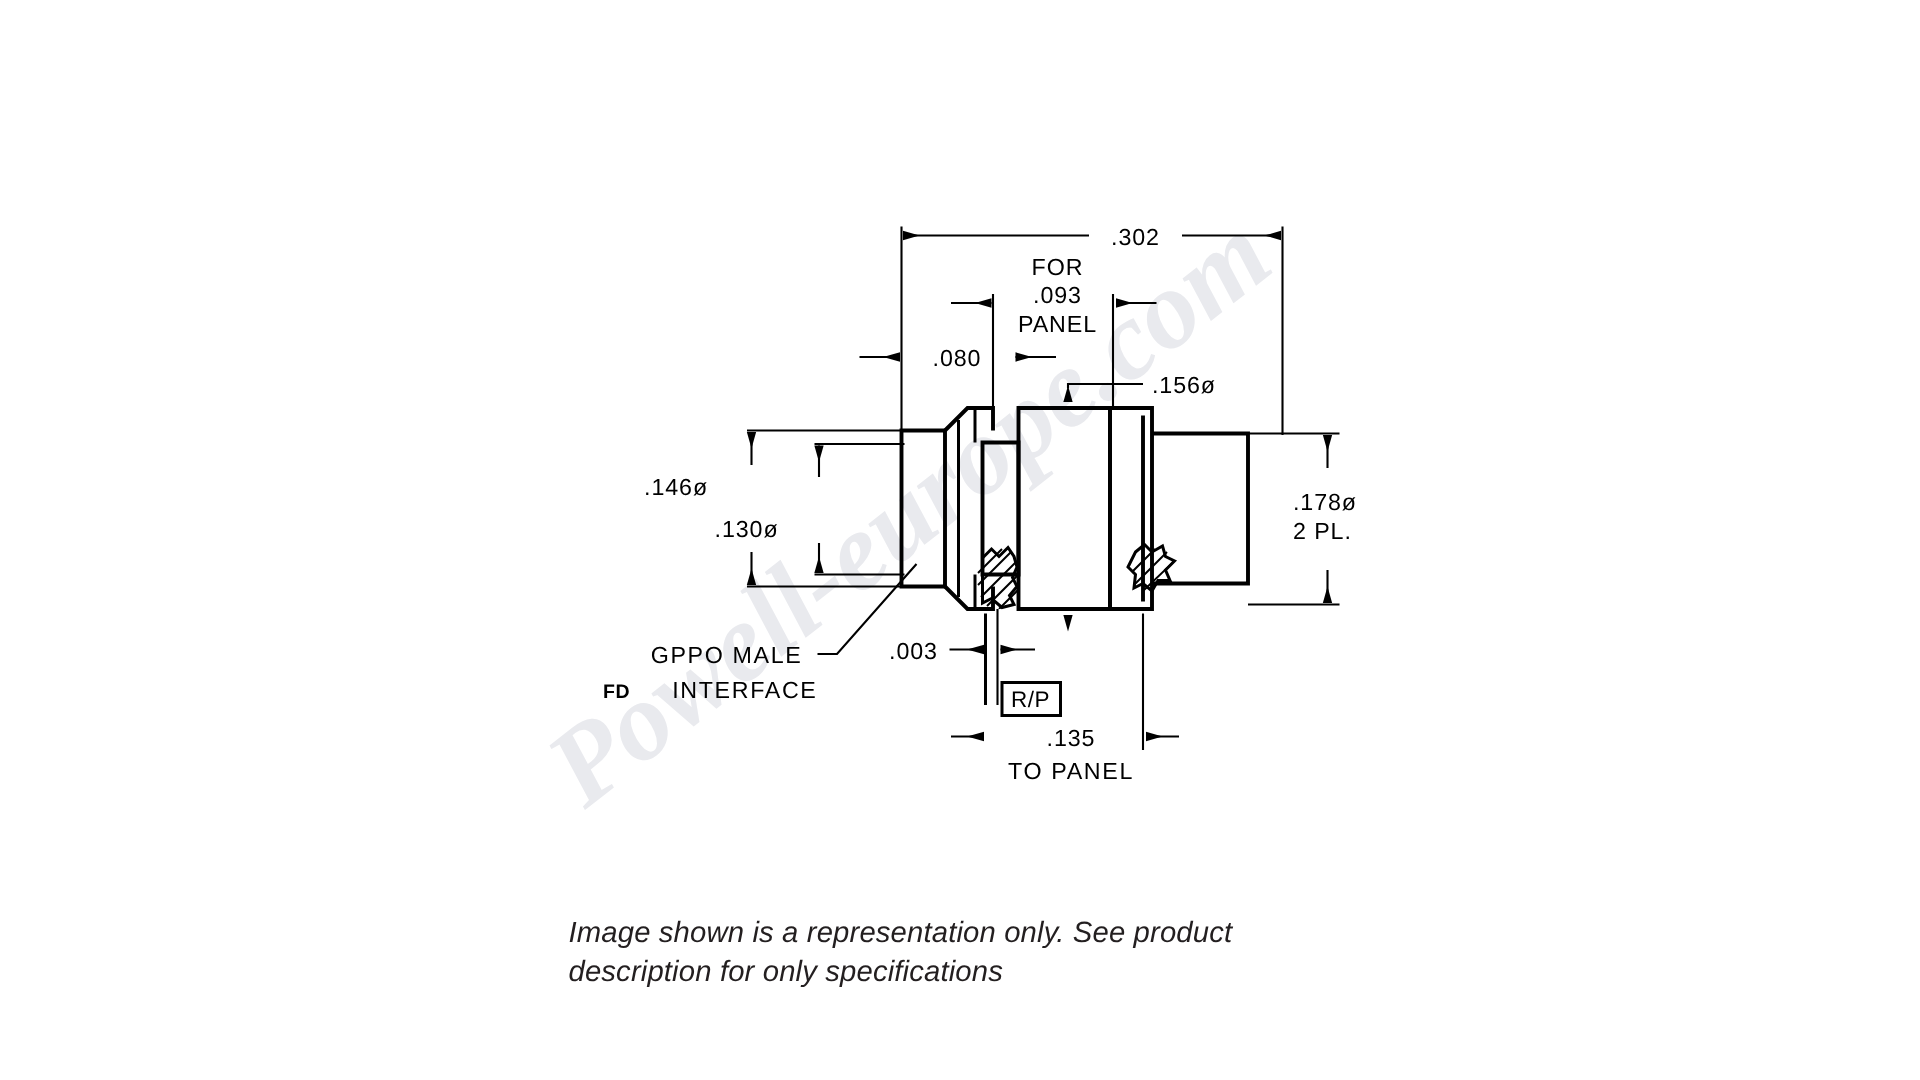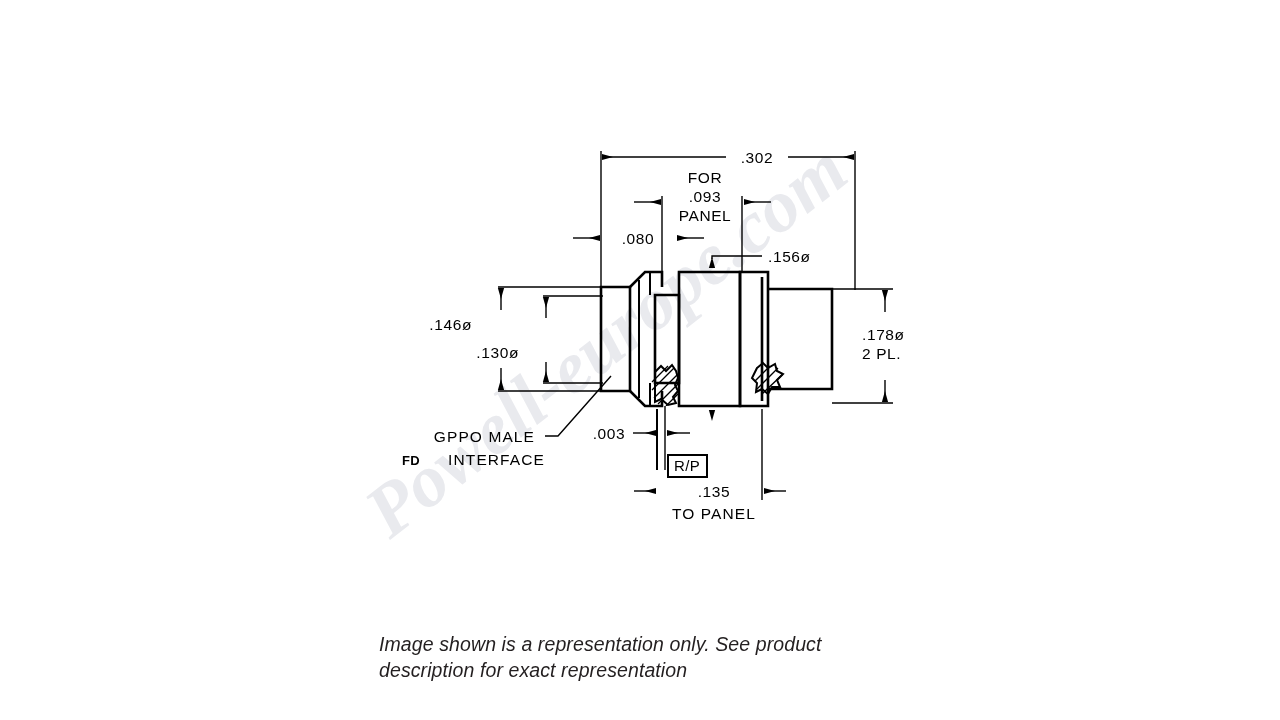--- a/index.html
+++ b/index.html
@@ -25,21 +25,21 @@
     position: absolute;
     left: 0;
     top: 0;
     width: 1280px;
     height: 720px;
     display: block;
   }
   .caption {
     position: absolute;
     left: 379px;
-    top: 631px;
+    top: 609px;
     width: 560px;
     font-family: "Liberation Sans", sans-serif;
     font-style: italic;
     font-size: 19.5px;
     line-height: 26px;
     color: #231f20;
     letter-spacing: 0.1px;
   }
   .caption-line { display: block; }
   text.dim {
@@ -229,16 +229,16 @@
       <path class="ln thin" d="M 545 436 L 558 436 L 611 376"></path>
       <text class="note" x="535" y="442" text-anchor="end">GPPO  MALE</text>
       <text class="note" x="545" y="465" text-anchor="end">INTERFACE</text>
       <text class="fd" x="402" y="465">FD</text>
     </g>
 
   </svg>
 
   <div class="caption">
     <span class="caption-line">Image shown is a representation only. See product</span>
-    <span class="caption-line">description for exact representation</span>
+    <span class="caption-line">description for only specifications</span>
   </div>
 
 </div>
 
 </body></html>

